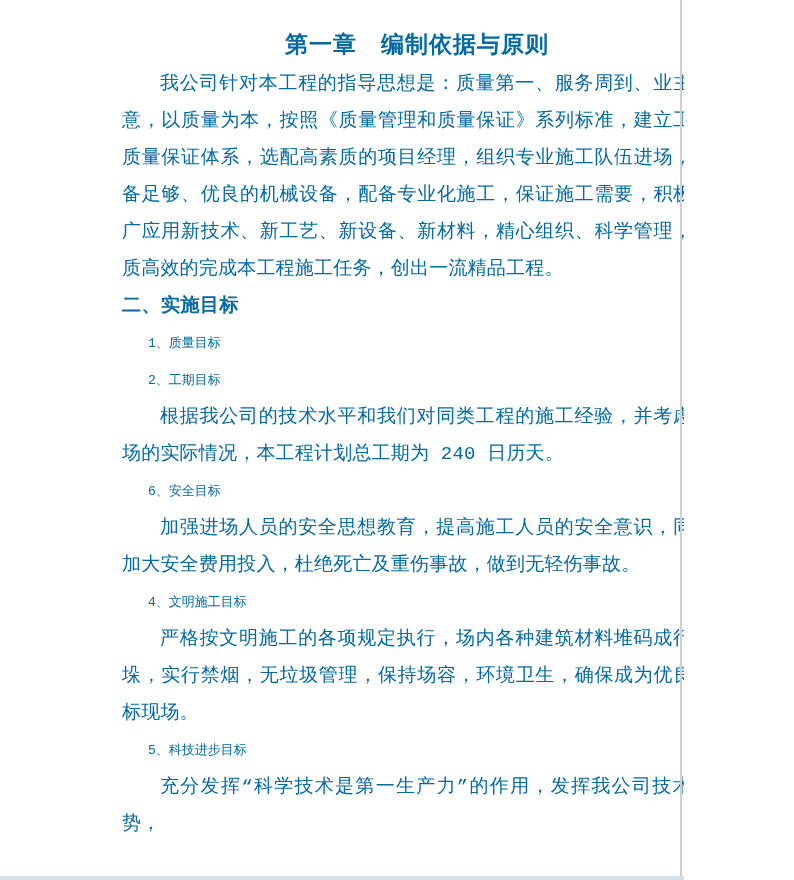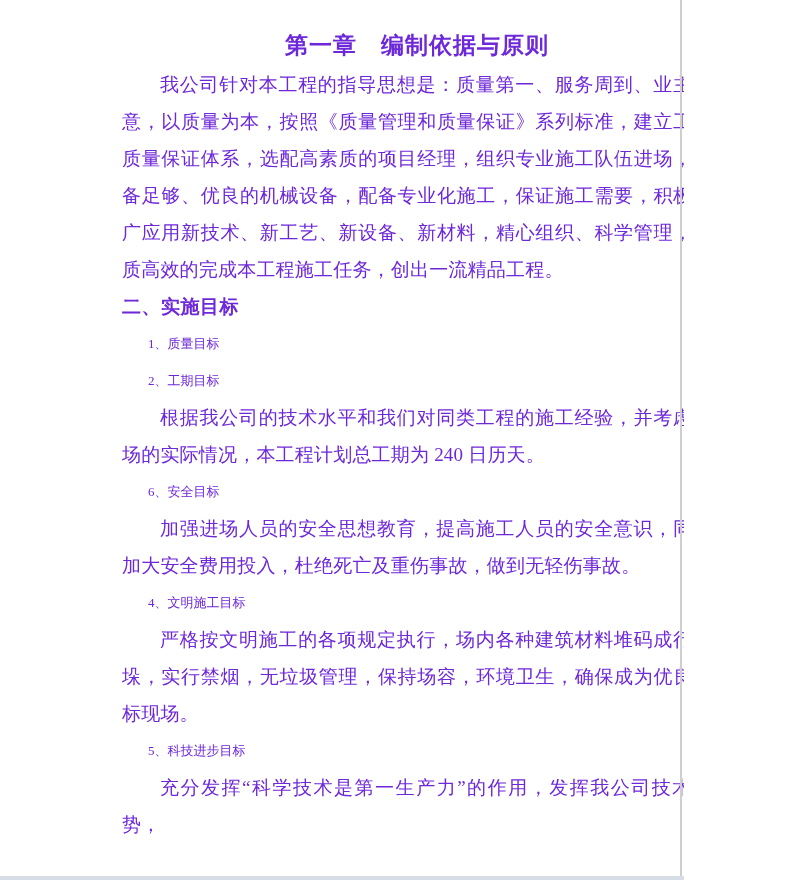--- a/index.html
+++ b/index.html
@@ -6,22 +6,22 @@
     margin: 0;
     padding: 0;
     background: #ffffff;
   }
   .page {
     position: relative;
     width: 684px;
     height: 880px;
     background: #ffffff;
     overflow: hidden;
-    font-family: Liberation Serif, serif;
-    color: #6d28d9;
+    font-family: Liberation Mono, monospace;
+    color: #0369a1;
   }
   .content {
     position: absolute;
     left: 122px;
     top: 26px;
     width: 590px;
   }
   .doc-title {
     font-size: 23px;
     font-weight: bold;

